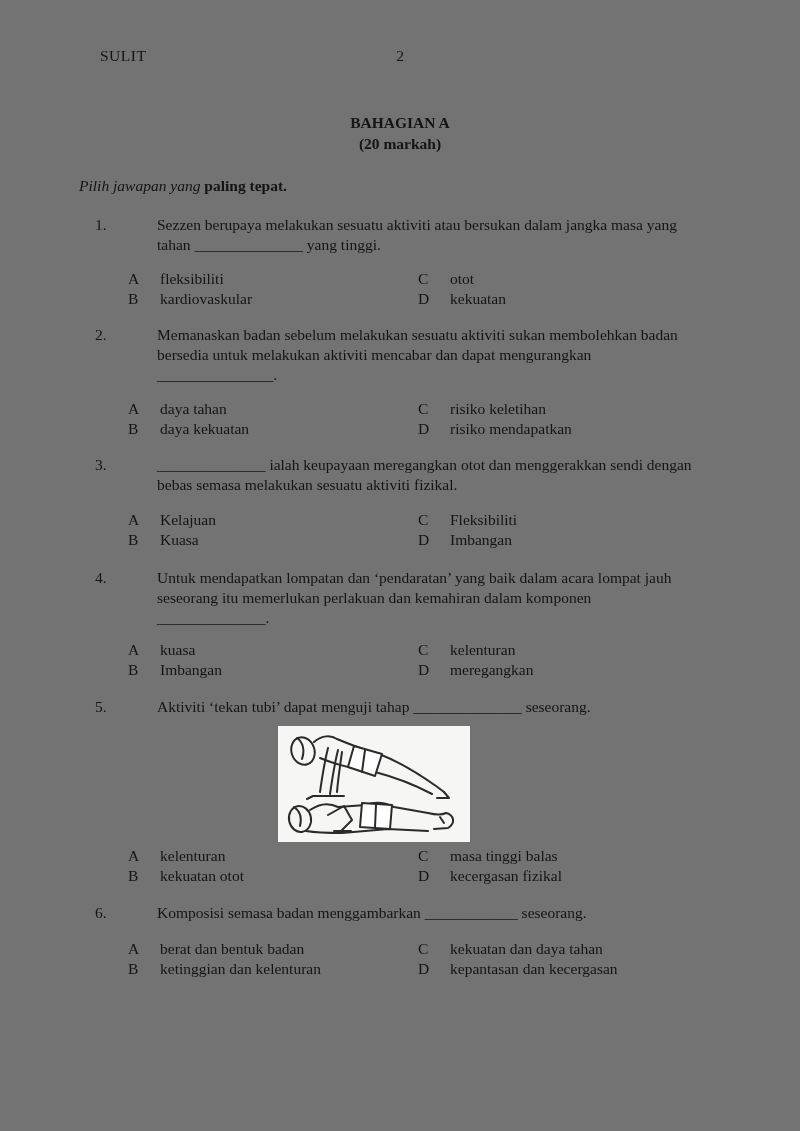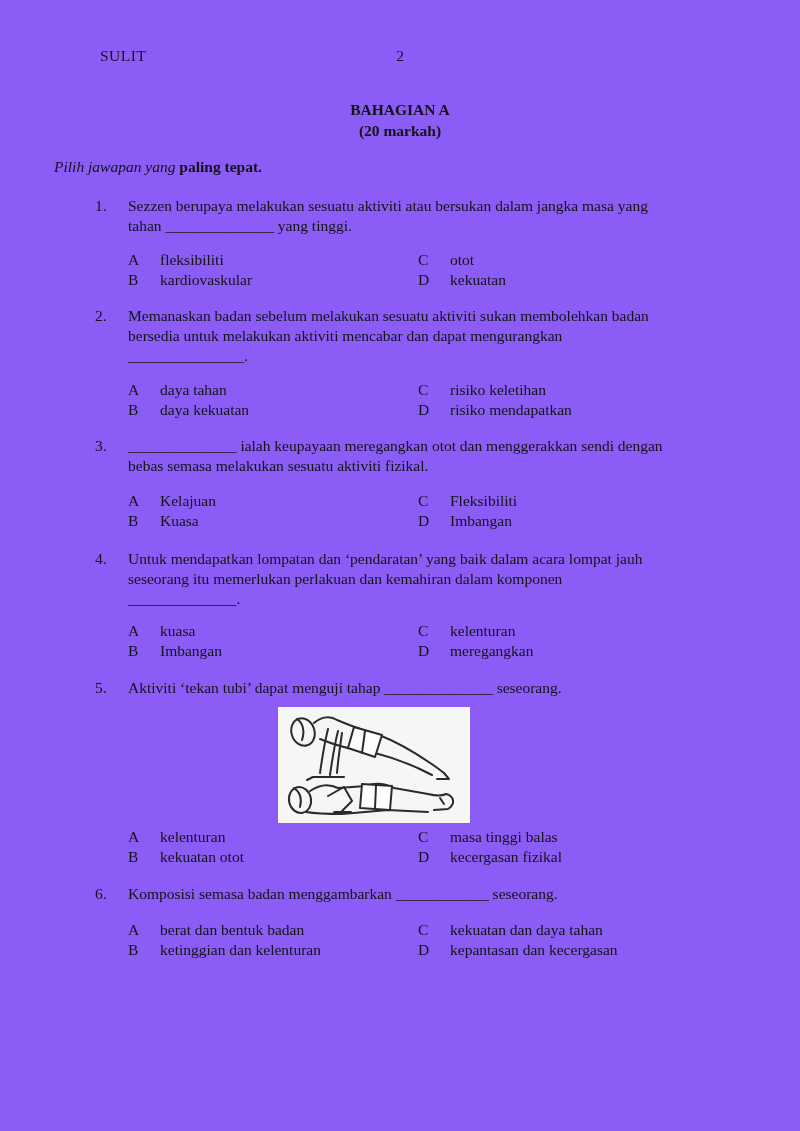--- a/index.html
+++ b/index.html
@@ -4,36 +4,36 @@
 <style>
   * { margin: 0; padding: 0; box-sizing: border-box; }
   html, body { background: #ffffff; }
   body {
     width: 800px; height: 1131px;
     font-family: "Liberation Serif", "DejaVu Serif", serif;
     font-size: 15.5px; line-height: 20px;
     color: #141414;
     overflow: hidden;
   }
-  .page { position: relative; width: 800px; height: 1131px; background: #8b5cf6; }
+  .page { position: relative; width: 800px; height: 1131px; background: #737373; }
 
   .doc-header { position: relative; height: 66px; }
   .header-left { position: absolute; left: 100px; top: 46px; letter-spacing: 0.5px; }
   .header-page-num { position: absolute; left: 0; top: 46px; width: 800px; text-align: center; }
 
-  .title-block { margin-top: 33px; text-align: center; font-weight: bold; line-height: 21px; }
-
-  .instruction { margin-top: 16px; padding-left: 54px; }
+  .title-block { margin-top: 46px; text-align: center; font-weight: bold; line-height: 21px; }
+
+  .instruction { margin-top: 22px; padding-left: 79px; }
   .instruction .it { font-style: italic; }
   .instruction .bd { font-weight: bold; }
 
   .question { display: flex; padding-left: 95px; padding-right: 70px; }
   .q-num { width: 33px; flex: 0 0 33px; }
   .q-body { flex: 1; }
-  .q-line { min-height: 20px; white-space: pre-wrap; }
+  .q-line { min-height: 20px; white-space: pre-wrap; margin-left: 29px; }
 
   .options {
     display: grid;
     grid-template-columns: 290px auto;
     margin-top: 14px;
   }
   .opt { display: flex; }
   .opt-letter { width: 32px; flex: 0 0 32px; }
 
   .q1 { margin-top: 19px; }

